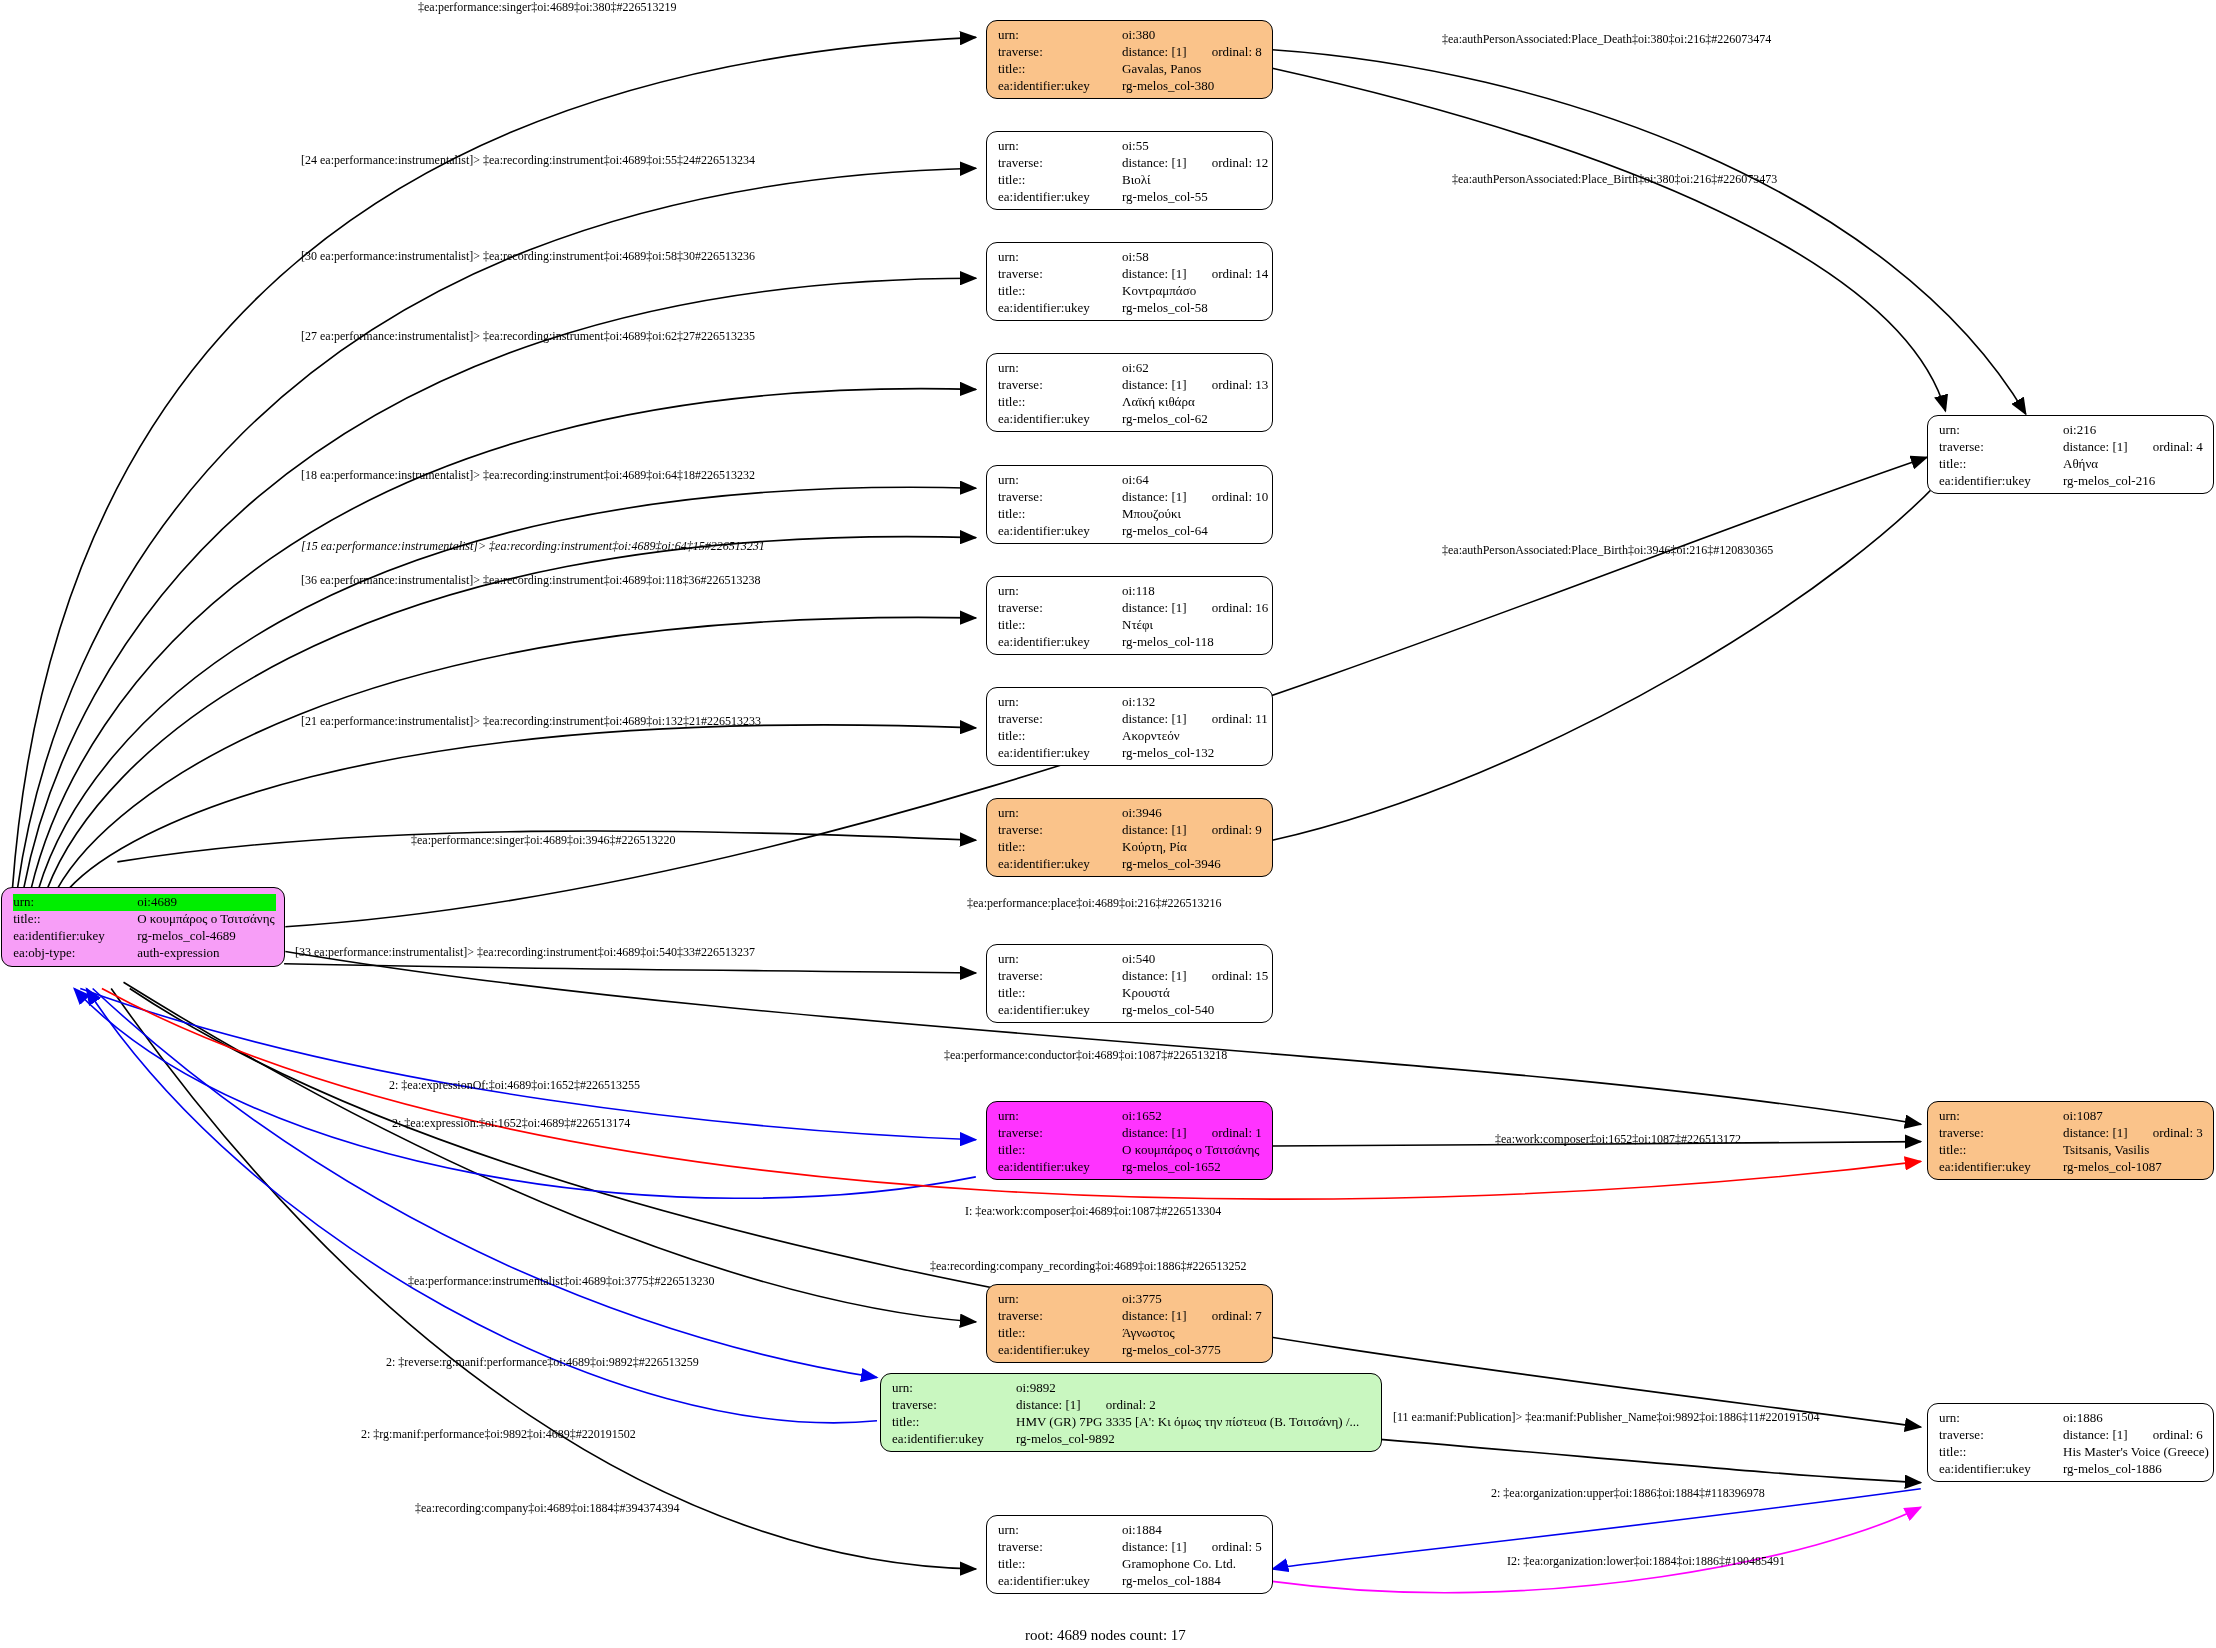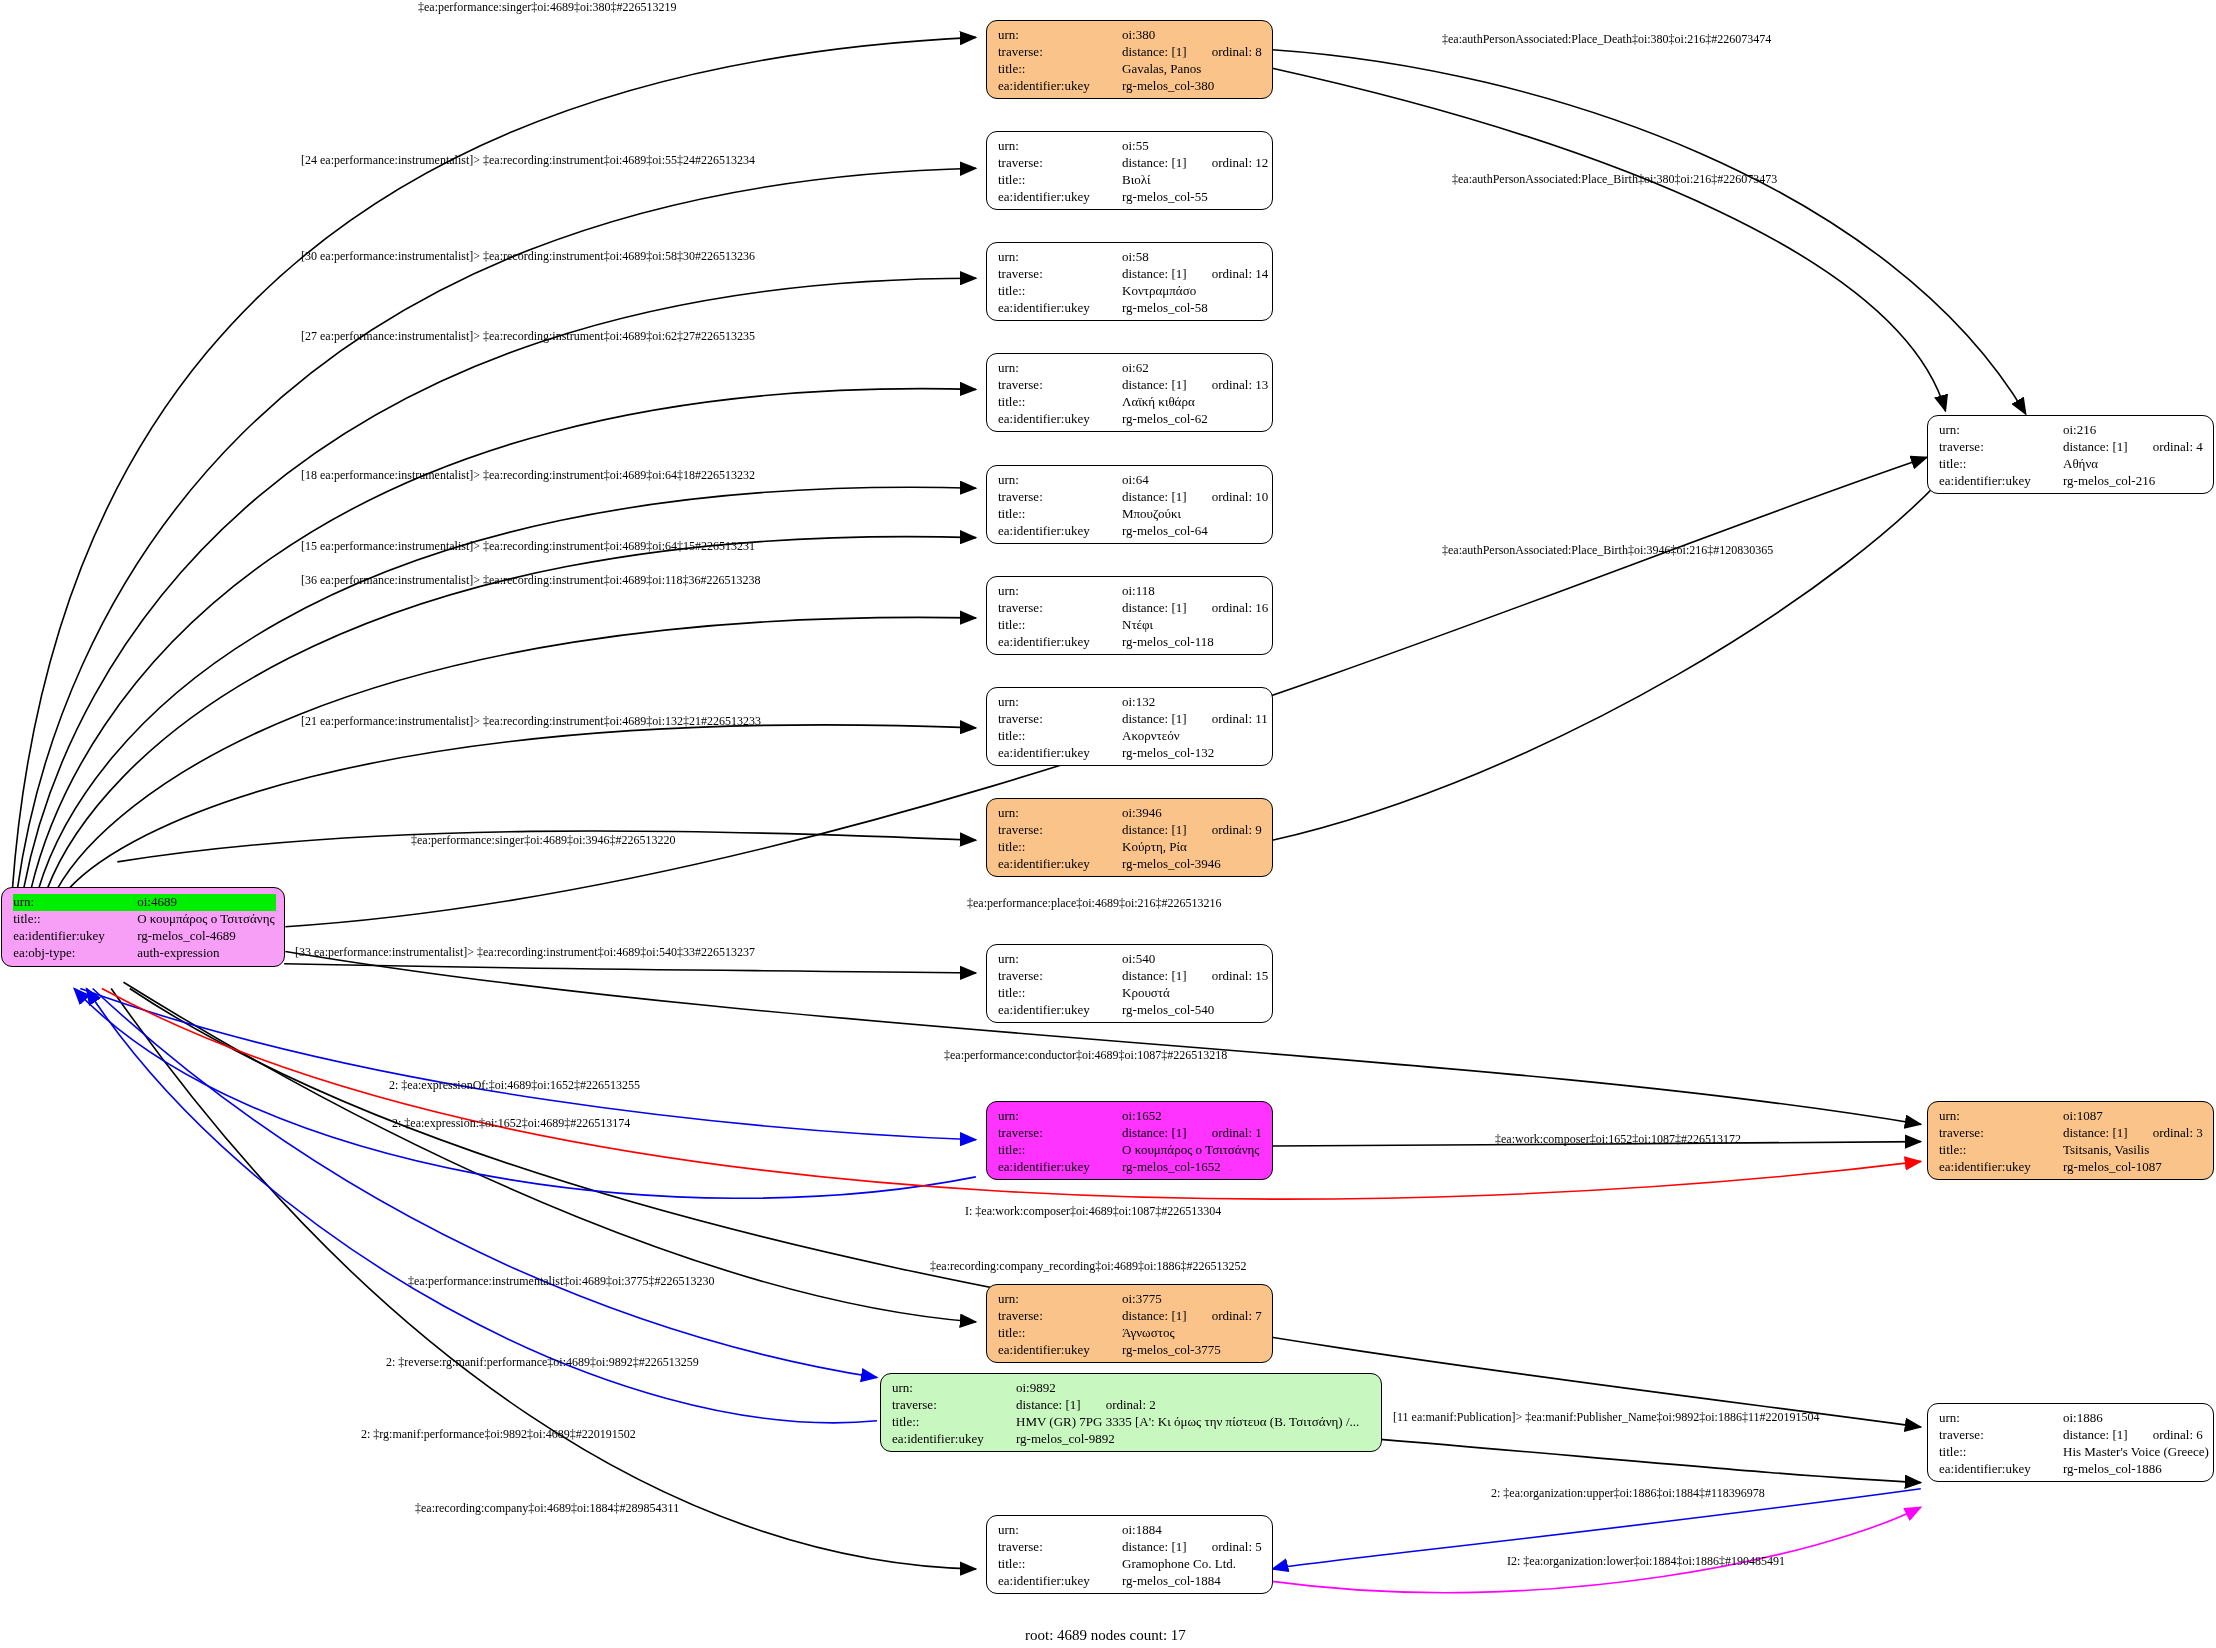--- a/index.html
+++ b/index.html
@@ -503,37 +503,37 @@
     </div>
   </div>
 
   <div class="elabel" style="left:418px; top:1.2px;">‡ea:performance:singer‡oi:4689‡oi:380‡#226513219</div>
   <div class="elabel" style="left:1442px; top:33px;">‡ea:authPersonAssociated:Place_Death‡oi:380‡oi:216‡#226073474</div>
   <div class="elabel" style="left:1452px; top:173px;">‡ea:authPersonAssociated:Place_Birth‡oi:380‡oi:216‡#226073473</div>
   <div class="elabel" style="left:301px; top:154px;">[24 ea:performance:instrumentalist]&gt; ‡ea:recording:instrument‡oi:4689‡oi:55‡24#226513234</div>
   <div class="elabel" style="left:301px; top:250px;">[30 ea:performance:instrumentalist]&gt; ‡ea:recording:instrument‡oi:4689‡oi:58‡30#226513236</div>
   <div class="elabel" style="left:301px; top:330px;">[27 ea:performance:instrumentalist]&gt; ‡ea:recording:instrument‡oi:4689‡oi:62‡27#226513235</div>
   <div class="elabel" style="left:301px; top:469px;">[18 ea:performance:instrumentalist]&gt; ‡ea:recording:instrument‡oi:4689‡oi:64‡18#226513232</div>
-  <div class="elabel" style="left:301px; top:540px;">[15 ea:performance:instrumentalist]&gt; ‡ea:recording:instrument‡oi:4689‡oi:64‡15#226513231</div>
+  <div class="elabel" style="left:301px; top:540px;font-style:italic;">[15 ea:performance:instrumentalist]&gt; ‡ea:recording:instrument‡oi:4689‡oi:64‡15#226513231</div>
   <div class="elabel" style="left:301px; top:574px;">[36 ea:performance:instrumentalist]&gt; ‡ea:recording:instrument‡oi:4689‡oi:118‡36#226513238</div>
   <div class="elabel" style="left:301px; top:715px;">[21 ea:performance:instrumentalist]&gt; ‡ea:recording:instrument‡oi:4689‡oi:132‡21#226513233</div>
   <div class="elabel" style="left:1442px; top:544px;">‡ea:authPersonAssociated:Place_Birth‡oi:3946‡oi:216‡#120830365</div>
   <div class="elabel" style="left:411px; top:834px;">‡ea:performance:singer‡oi:4689‡oi:3946‡#226513220</div>
   <div class="elabel" style="left:967px; top:897px;">‡ea:performance:place‡oi:4689‡oi:216‡#226513216</div>
   <div class="elabel" style="left:295px; top:946px;">[33 ea:performance:instrumentalist]&gt; ‡ea:recording:instrument‡oi:4689‡oi:540‡33#226513237</div>
   <div class="elabel" style="left:944px; top:1049px;">‡ea:performance:conductor‡oi:4689‡oi:1087‡#226513218</div>
   <div class="elabel" style="left:389px; top:1079px;">2: ‡ea:expressionOf:‡oi:4689‡oi:1652‡#226513255</div>
   <div class="elabel" style="left:392px; top:1117px;">2: ‡ea:expression:‡oi:1652‡oi:4689‡#226513174</div>
   <div class="elabel" style="left:1495px; top:1133px;">‡ea:work:composer‡oi:1652‡oi:1087‡#226513172</div>
   <div class="elabel" style="left:965px; top:1205px;">I: ‡ea:work:composer‡oi:4689‡oi:1087‡#226513304</div>
   <div class="elabel" style="left:930px; top:1260px;">‡ea:recording:company_recording‡oi:4689‡oi:1886‡#226513252</div>
   <div class="elabel" style="left:408px; top:1275px;">‡ea:performance:instrumentalist‡oi:4689‡oi:3775‡#226513230</div>
   <div class="elabel" style="left:386px; top:1356px;">2: ‡reverse:rg:manif:performance‡oi:4689‡oi:9892‡#226513259</div>
   <div class="elabel" style="left:361px; top:1428px;">2: ‡rg:manif:performance‡oi:9892‡oi:4689‡#220191502</div>
   <div class="elabel" style="left:1393px; top:1411px;">[11 ea:manif:Publication]&gt; ‡ea:manif:Publisher_Name‡oi:9892‡oi:1886‡11#220191504</div>
   <div class="elabel" style="left:1491px; top:1487px;">2: ‡ea:organization:upper‡oi:1886‡oi:1884‡#118396978</div>
-  <div class="elabel" style="left:415px; top:1502px;">‡ea:recording:company‡oi:4689‡oi:1884‡#289854311</div>
+  <div class="elabel" style="left:415px; top:1502px;">‡ea:recording:company‡oi:4689‡oi:1884‡#394374394</div>
   <div class="elabel" style="left:1507px; top:1555px;">I2: ‡ea:organization:lower‡oi:1884‡oi:1886‡#190485491</div>
 
   <div class="footer" style="left:1025px; top:1627px;">root: 4689 nodes count: 17</div>
 
 </div>
 
 
 </body></html>

